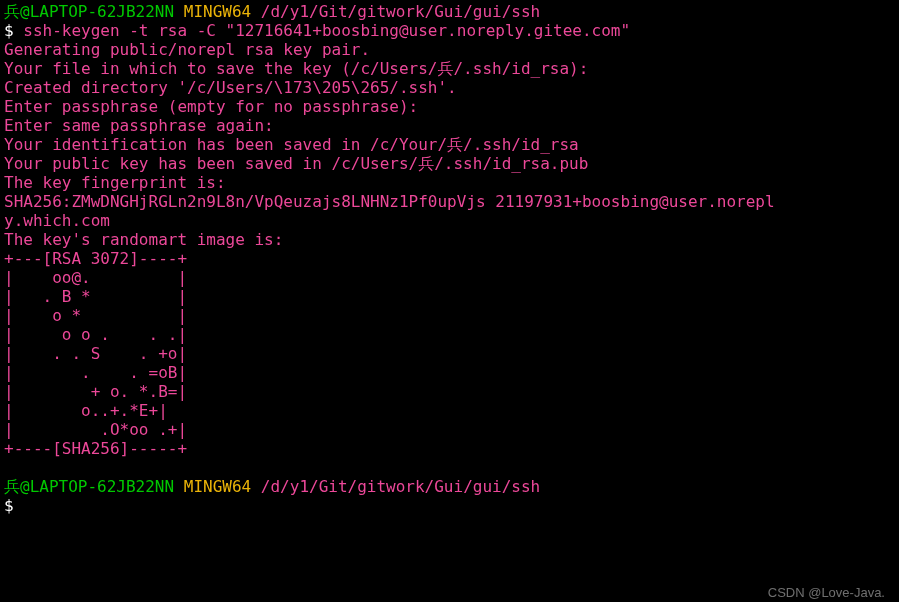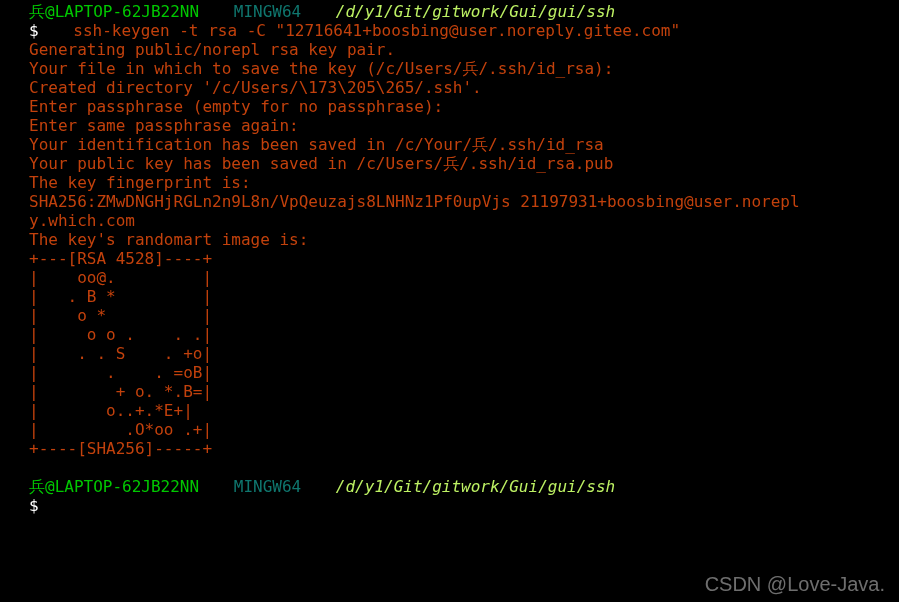--- a/index.html
+++ b/index.html
@@ -12,33 +12,33 @@
     font-size: 16px;
     line-height: 19px;
     overflow: hidden;
     position: relative;
   }
   #terminal {
     white-space: pre;
     color: #ffffff;
     padding: 2px 0 0 4px;
   }
-  #terminal span { white-space: pre; margin-left: 25px; }
+  #terminal span { white-space: pre; }
   .user   { color: #00c800; }
-  .mingw  { color: #0f766e; }
-  .path   { color: #bef264; font-style: italic; }
+  .mingw  { color: #eab308; }
+  .path   { color: #ec4899; }
   .dollar { color: #ffffff; }
-  .out    { color: #c2410c; }
+  .out    { color: #ec4899; }
   .caret  { color: #ffffff; }
   #watermark {
     position: absolute;
     right: 14px;
-    bottom: 8px;
+    bottom: 0;
     font-family: sans-serif;
-    font-size: 20px;
+    font-size: 13px;
     color: rgba(200,200,200,0.55);
     text-align: right;
     pointer-events: none;
   }
 </style>
 </head>
 <body>
 
 <div id="terminal"><span class="user">兵@LAPTOP-62JB22NN</span> <span class="mingw">MINGW64</span> <span class="path">/d/y1/Git/gitwork/Gui/gui/ssh</span>
 <span class="dollar">$ </span><span class="out">ssh-keygen -t rsa -C "12716641+boosbing@user.noreply.gitee.com"</span>
@@ -46,21 +46,21 @@
 <span class="out">Your file in which to save the key (/c/Users/兵/.ssh/id_rsa):</span>
 <span class="out">Created directory '/c/Users/\173\205\265/.ssh'.</span>
 <span class="out">Enter passphrase (empty for no passphrase):</span>
 <span class="out">Enter same passphrase again:</span>
 <span class="out">Your identification has been saved in /c/Your/兵/.ssh/id_rsa</span>
 <span class="out">Your public key has been saved in /c/Users/兵/.ssh/id_rsa.pub</span>
 <span class="out">The key fingerprint is:</span>
 <span class="out">SHA256:ZMwDNGHjRGLn2n9L8n/VpQeuzajs8LNHNz1Pf0upVjs 21197931+boosbing@user.norepl</span>
 <span class="out">y.which.com</span>
 <span class="out">The key's randomart image is:</span>
-<span class="out">+---[RSA 4528]----+</span>
+<span class="out">+---[RSA 3072]----+</span>
 <span class="out">|    oo@.         |</span>
 <span class="out">|   . B *         |</span>
 <span class="out">|    o *          |</span>
 <span class="out">|     o o .    . .|</span>
 <span class="out">|    . . S    . +o|</span>
 <span class="out">|       .    . =oB|</span>
 <span class="out">|        + o. *.B=|</span>
 <span class="out">|       o..+.*E+|</span>
 <span class="out">|         .O*oo .+|</span>
 <span class="out">+----[SHA256]-----+</span>

